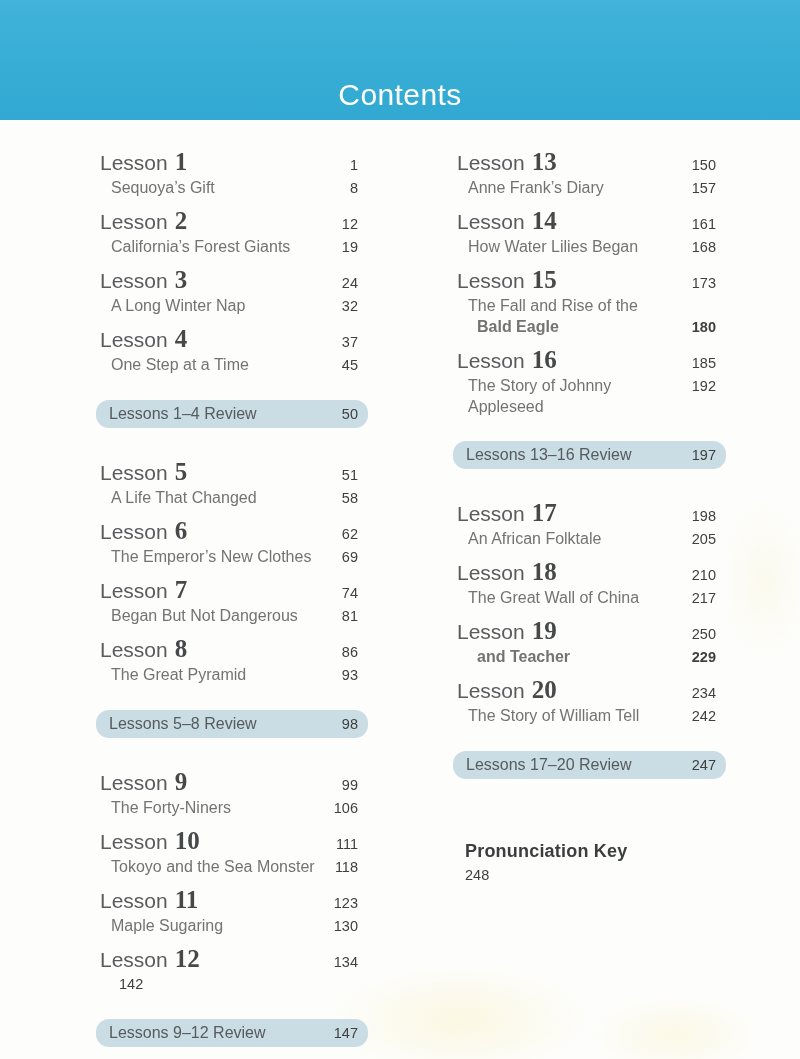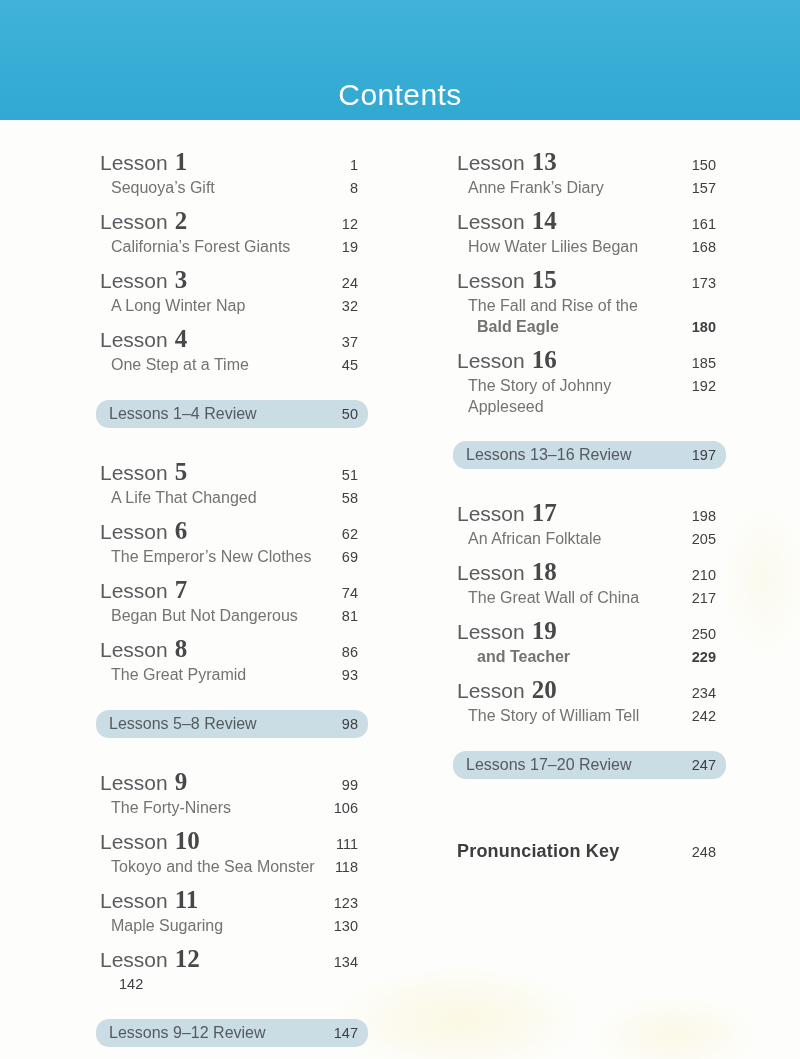--- a/index.html
+++ b/index.html
@@ -118,20 +118,21 @@
     color: #555b5e;
   }
   
   .key-row {
     margin-top: 28px;
     display: flex;
     justify-content: space-between;
     align-items: baseline;
     padding: 0 10px 0 4px;
     line-height: 24px;
+    flex-direction: column;
   }
   .key-label {
     font-size: 18px;
     font-weight: 700;
     color: #3c3d3f;
     letter-spacing: 0.2px;
   }
 </style>
 </head>
 <body>

